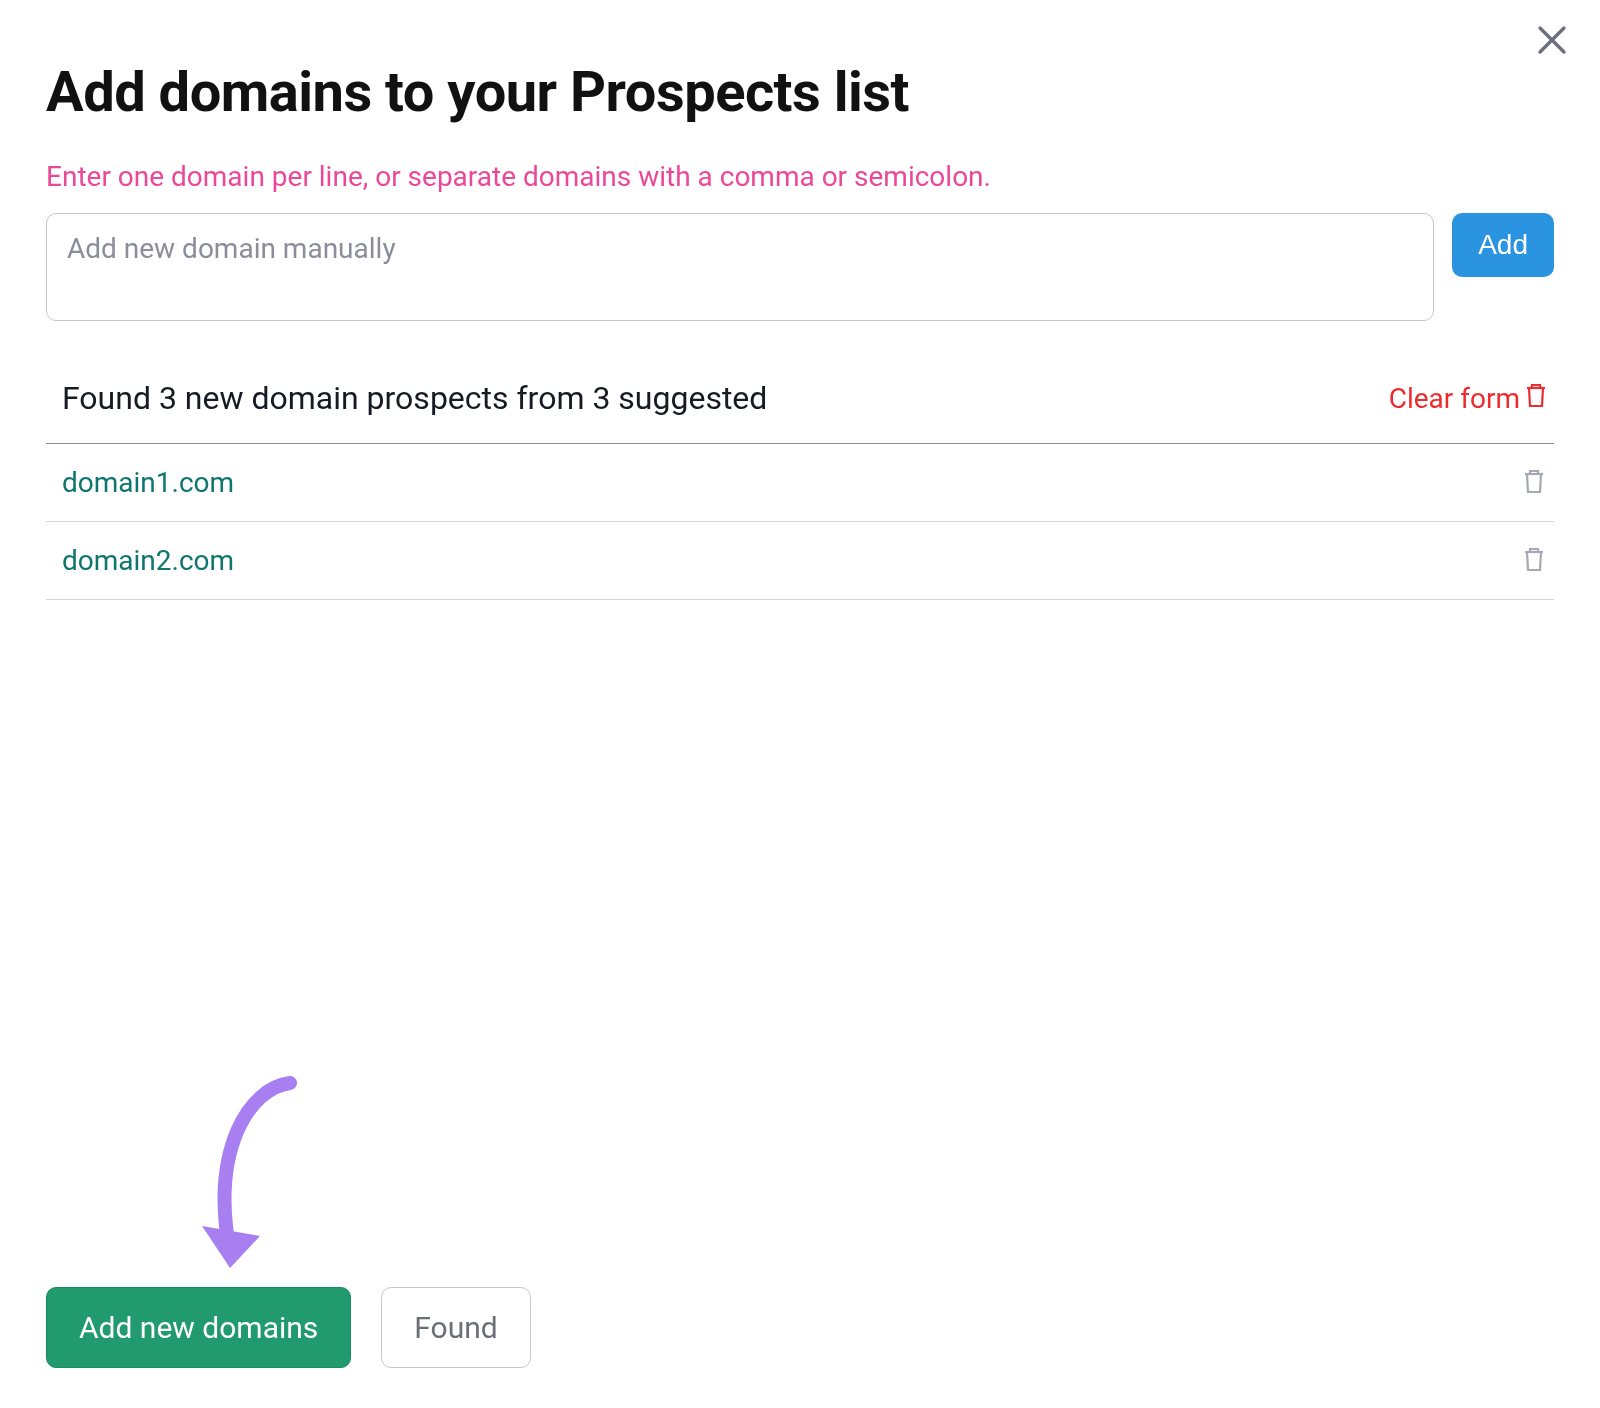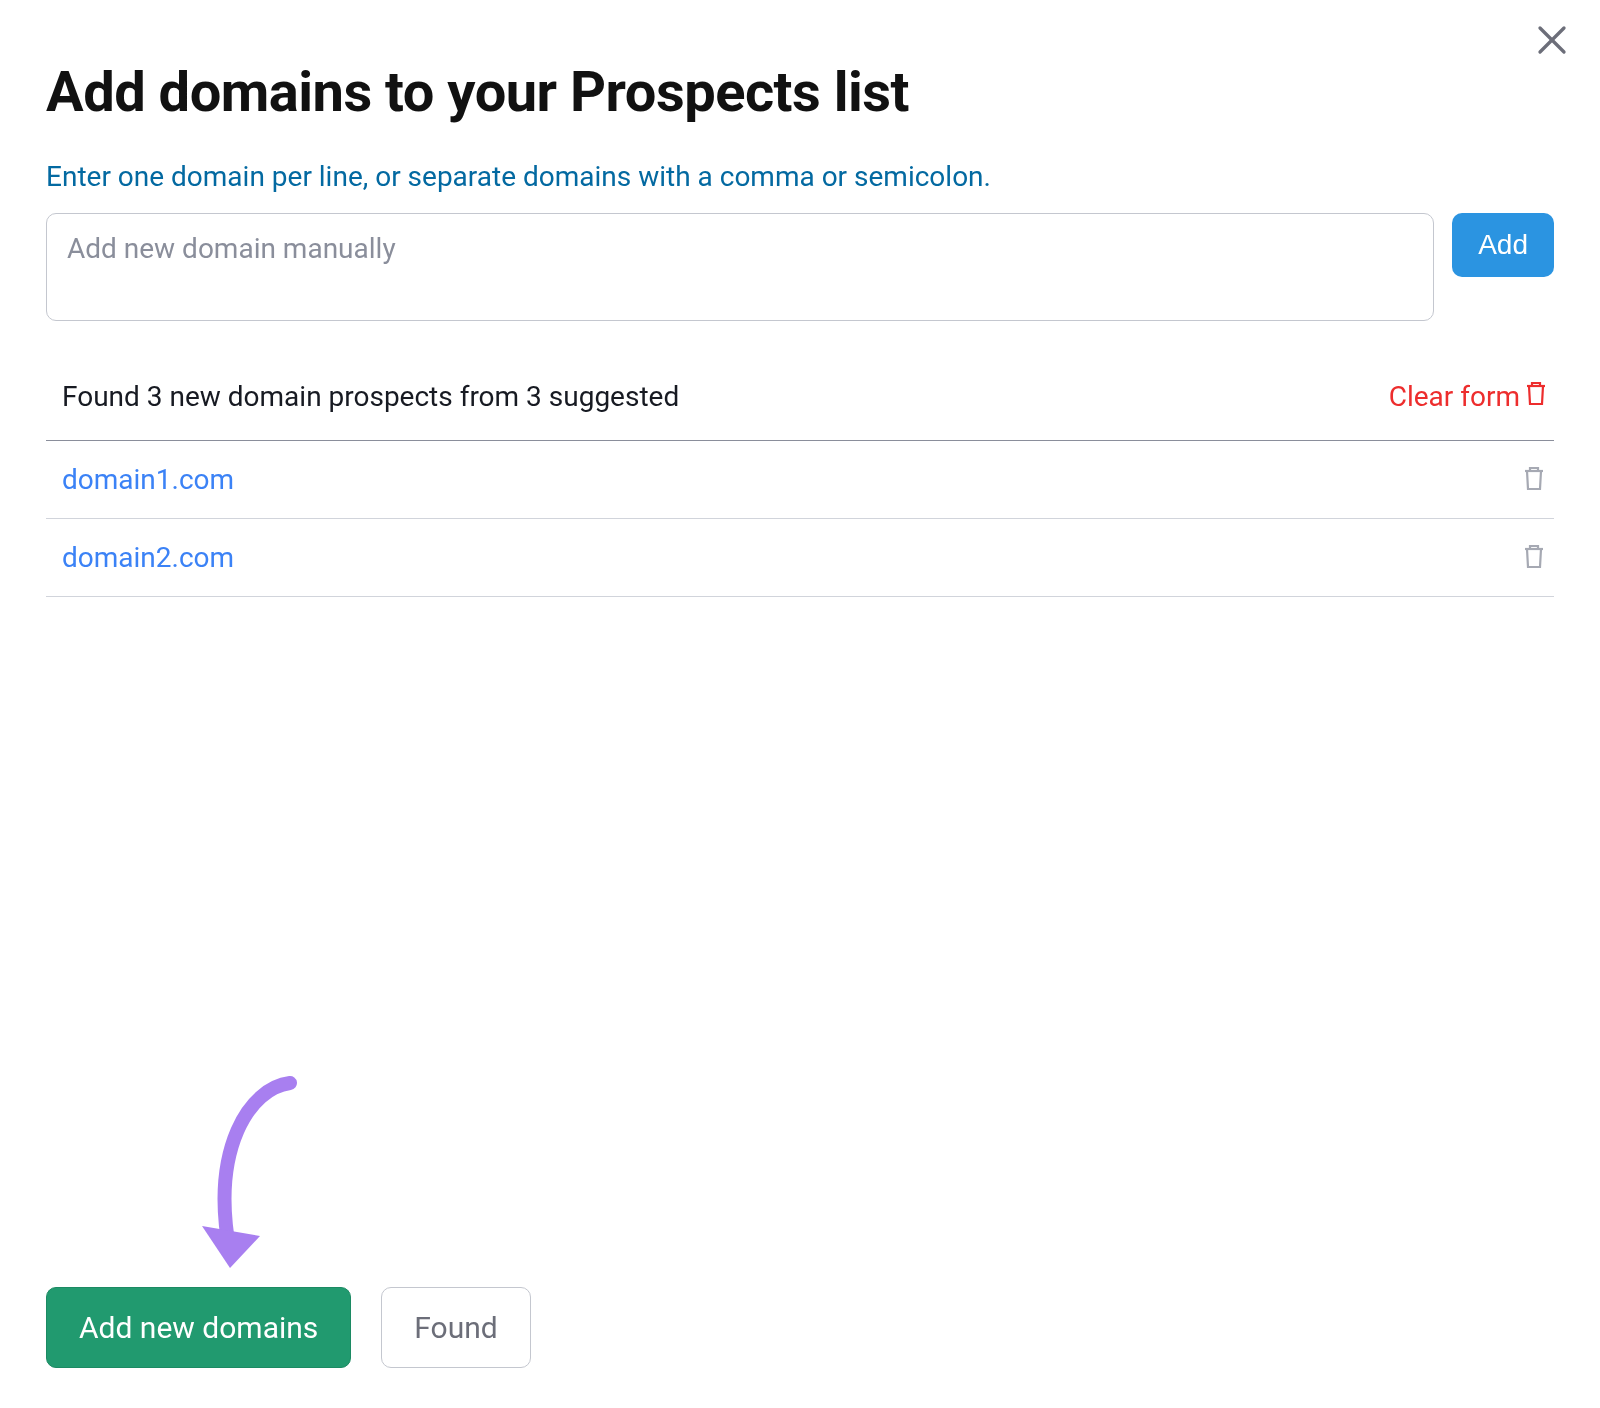--- a/index.html
+++ b/index.html
@@ -33,21 +33,21 @@
     .title {
       font-size: 56px;
       font-weight: 700;
       line-height: 1.15;
       color: #111111;
       margin-bottom: 36px;
       letter-spacing: -0.5px;
     }
     .subtext {
       font-size: 28px;
-      color: #0369a1;
+      color: #ec4899;
       margin-bottom: 20px;
     }
     .input-row {
       display: flex;
       gap: 18px;
       margin-bottom: 46px;
       align-items: stretch;
     }
     .domain-input {
       flex: 1;
@@ -74,21 +74,21 @@
       cursor: pointer;
     }
     .found-row {
       display: flex;
       justify-content: space-between;
       align-items: center;
       padding: 12px 0 26px 16px;
       border-bottom: 1px solid #8a8e9b;
     }
     .found-text {
-      font-size: 28px;
+      font-size: 32px;
       color: #171a22;
     }
     .clear-form {
       display: flex;
       align-items: center;
       gap: 4px;
       color: #ed2d2d;
       font-size: 28px;
       cursor: pointer;
       padding-right: 6px;
@@ -97,21 +97,21 @@
     .domain-list { }
     .domain-row {
       display: flex;
       justify-content: space-between;
       align-items: center;
       padding: 22px 8px 22px 16px;
       border-bottom: 1px solid #d1d4db;
     }
     .domain-name {
       font-size: 28px;
-      color: #3b82f6;
+      color: #0f766e;
     }
     .trash-icon {
       color: #a6a9b3;
       cursor: pointer;
       display: flex;
       align-items: center;
     }
     .trash-icon svg { width: 24px; height: 28px; }
     .footer {
       position: absolute;

